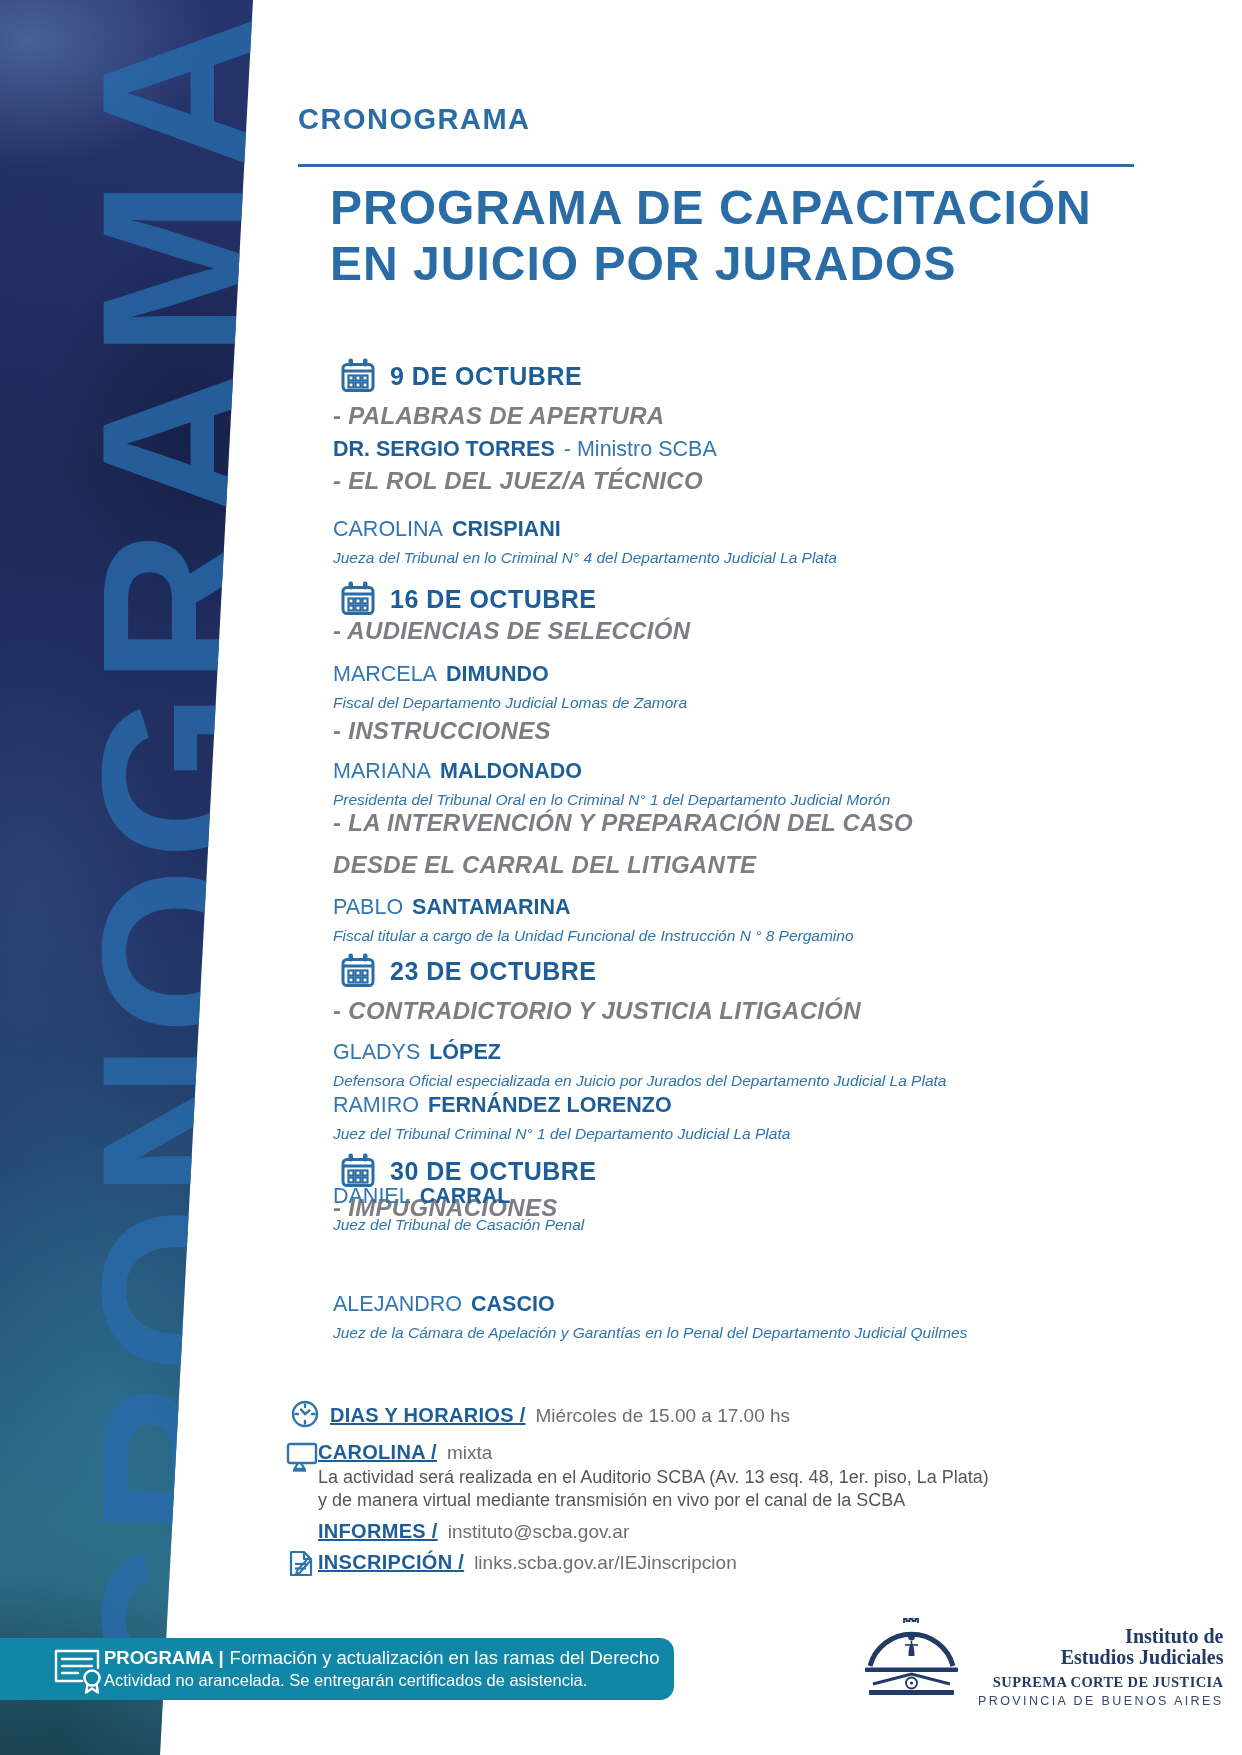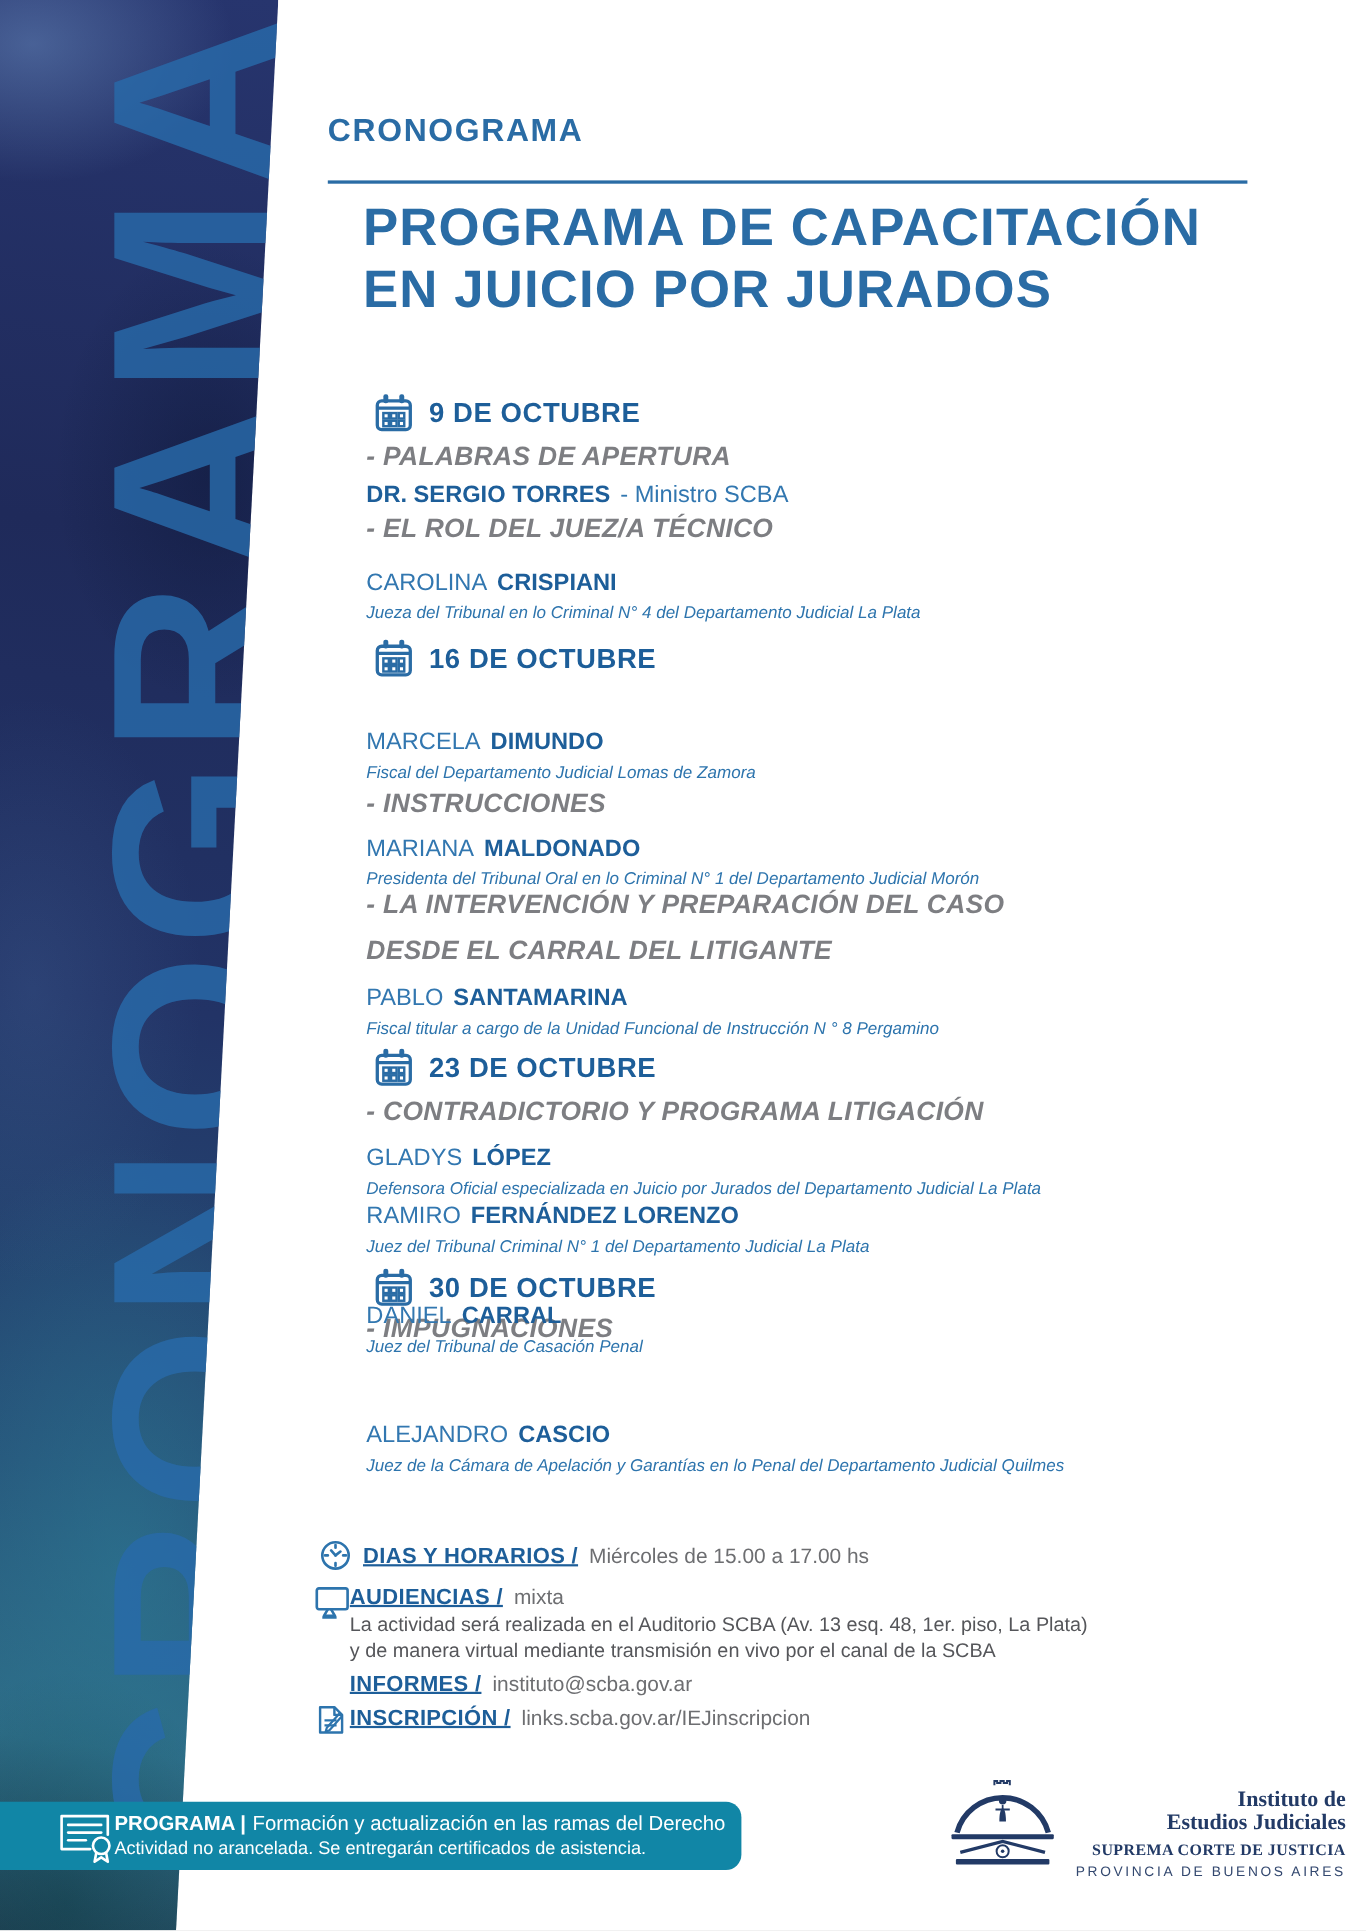--- a/index.html
+++ b/index.html
@@ -137,20 +137,21 @@
         <rect x="8.5" y="17.5" width="5" height="5"></rect>
           <rect x="15.5" y="17.5" width="5" height="5"></rect>
           <rect x="22.5" y="17.5" width="5" height="5"></rect>
         <rect x="8.5" y="24.5" width="5" height="5"></rect>
           <rect x="15.5" y="24.5" width="5" height="5"></rect>
           <rect x="22.5" y="24.5" width="5" height="5"></rect>
       </g>
     </svg>
     <span class="date-label">16 DE OCTUBRE</span>
   </div>
+  <div class="abs topic" style="left:333px;top:610px;">- AUDIENCIAS DE SELECCIÓN</div>
   <div class="abs speaker" style="left:333px;top:662px;">
     <div><span class="first">MARCELA</span><span class="last">DIMUNDO</span></div>
     <div class="role">Fiscal del Departamento Judicial Lomas de Zamora</div>
   </div>
   <div class="abs topic" style="left:333px;top:710px;">- INSTRUCCIONES</div>
   <div class="abs speaker" style="left:333px;top:759px;">
     <div><span class="first">MARIANA</span><span class="last">MALDONADO</span></div>
     <div class="role">Presidenta del Tribunal Oral en lo Criminal N° 1 del Departamento Judicial Morón</div>
   </div>
   <div class="abs topic" style="left:333px;top:802px;">
@@ -176,21 +177,21 @@
         <rect x="8.5" y="17.5" width="5" height="5"></rect>
           <rect x="15.5" y="17.5" width="5" height="5"></rect>
           <rect x="22.5" y="17.5" width="5" height="5"></rect>
         <rect x="8.5" y="24.5" width="5" height="5"></rect>
           <rect x="15.5" y="24.5" width="5" height="5"></rect>
           <rect x="22.5" y="24.5" width="5" height="5"></rect>
       </g>
     </svg>
     <span class="date-label">23 DE OCTUBRE</span>
   </div>
-  <div class="abs topic" style="left:333px;top:990px;">- CONTRADICTORIO Y PROGRAMA LITIGACIÓN</div>
+  <div class="abs topic" style="left:333px;top:990px;">- CONTRADICTORIO Y JUSTICIA LITIGACIÓN</div>
   <div class="abs speaker" style="left:333px;top:1040px;">
     <div><span class="first">GLADYS</span><span class="last">LÓPEZ</span></div>
     <div class="role">Defensora Oficial especializada en Juicio por Jurados del Departamento Judicial La Plata</div>
   </div>
   <div class="abs speaker" style="left:333px;top:1093px;">
     <div><span class="first">RAMIRO</span><span class="last">FERNÁNDEZ LORENZO</span></div>
     <div class="role">Juez del Tribunal Criminal N° 1 del Departamento Judicial La Plata</div>
   </div>
 
   <div class="abs date-row" style="left:340px;top:1153px;">
@@ -241,21 +242,21 @@
   </div>
 
   <svg class="abs icon" style="left:286px;top:1441px;" width="32" height="32" viewBox="0 0 32 32">
     <g stroke="#2d74ad" fill="none" stroke-width="2.4" stroke-linejoin="round">
       <rect x="2" y="3" width="28" height="19" rx="2"></rect>
       <path d="M12 22 l-3.5 6 h10 l-3.5 -6"></path>
       <line x1="7" y1="29.5" x2="20" y2="29.5"></line>
     </g>
   </svg>
   <div class="abs dline" style="left:318px;top:1441px;">
-    <span class="dlabel">AUDIENCIAS /</span>
+    <span class="dlabel">CAROLINA /</span>
     <span class="dvalue">mixta</span>
   </div>
   <div class="abs dbody" style="left:318px;top:1466px;">
     <div>La actividad será realizada en el Auditorio SCBA (Av. 13 esq. 48, 1er. piso, La Plata)</div>
     <div>y de manera virtual mediante transmisión en vivo por el canal de la SCBA</div>
   </div>
 
   <div class="abs dline" style="left:318px;top:1520px;">
     <span class="dlabel">INFORMES /</span>
     <span class="dvalue">instituto@scba.gov.ar</span>

